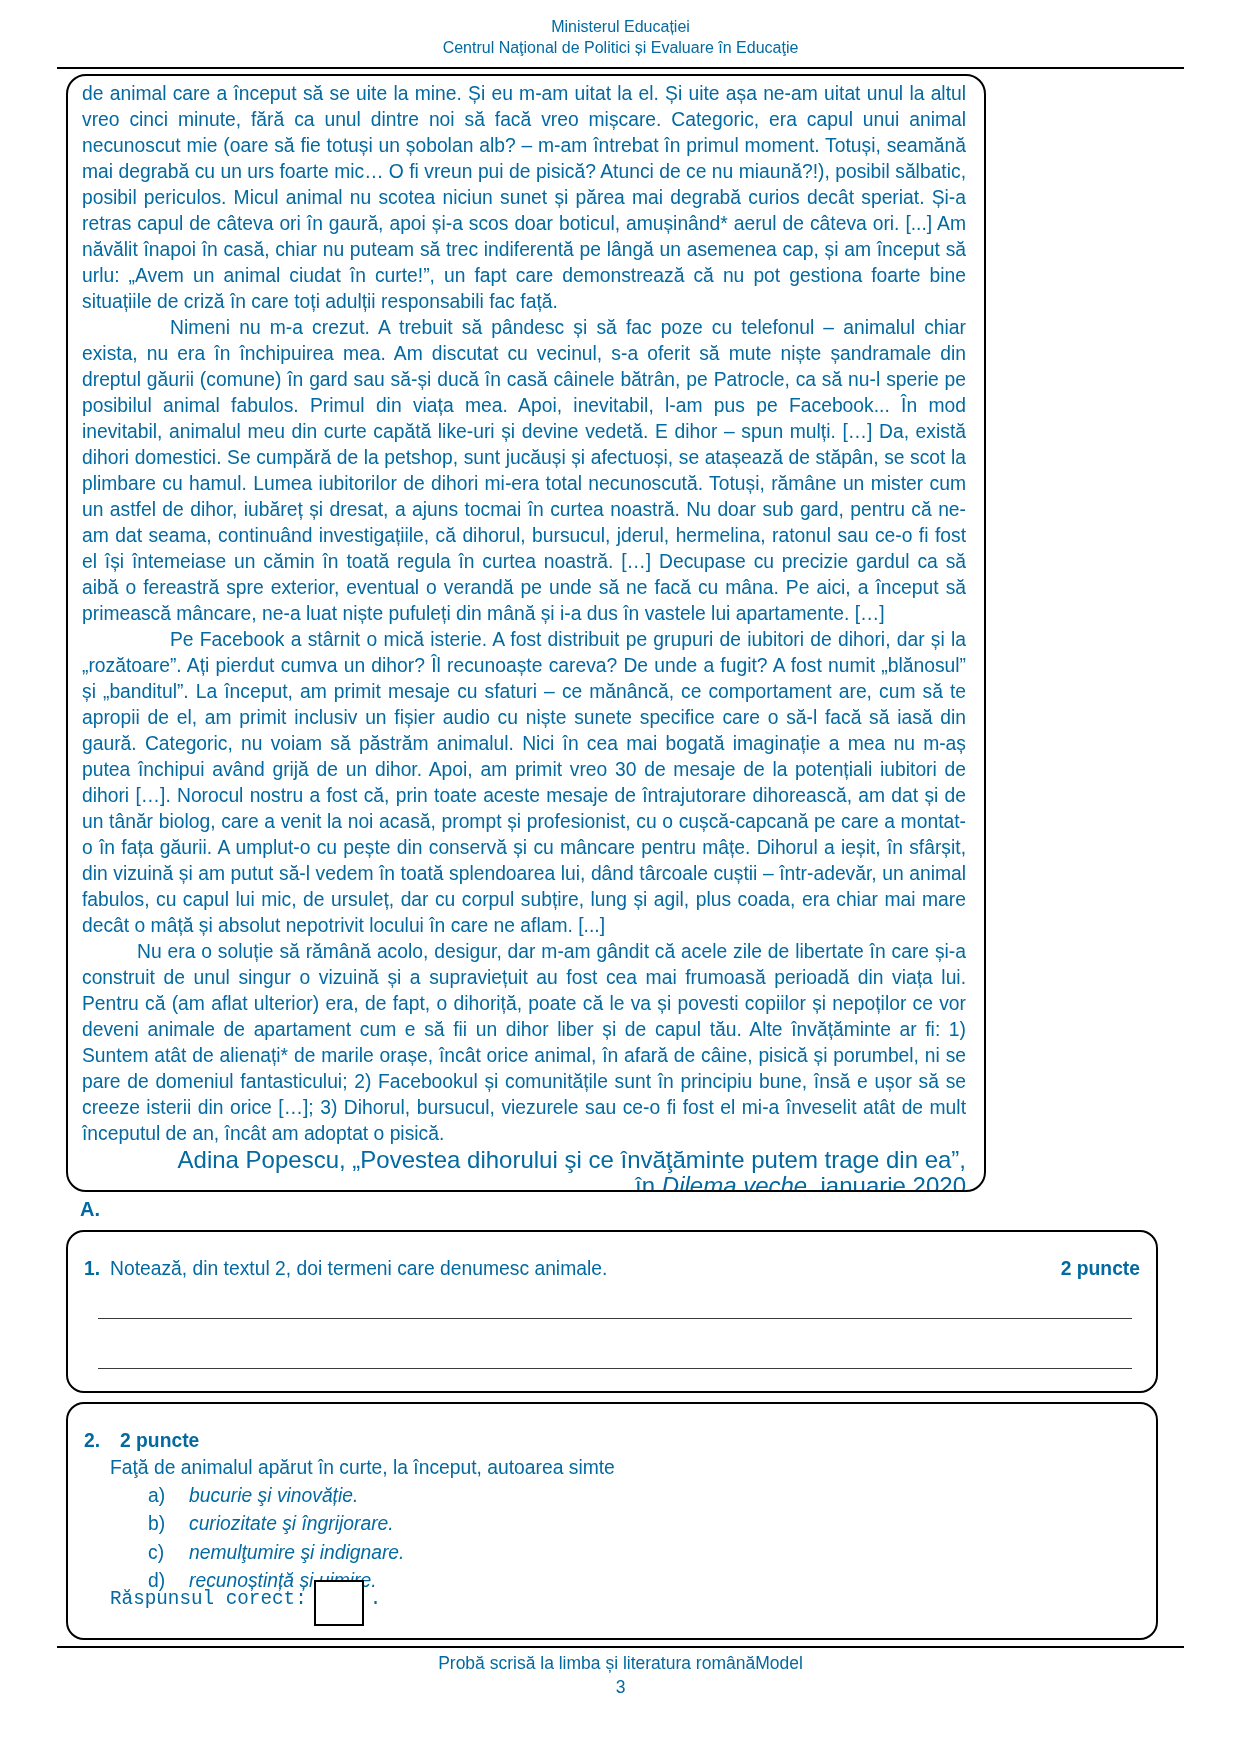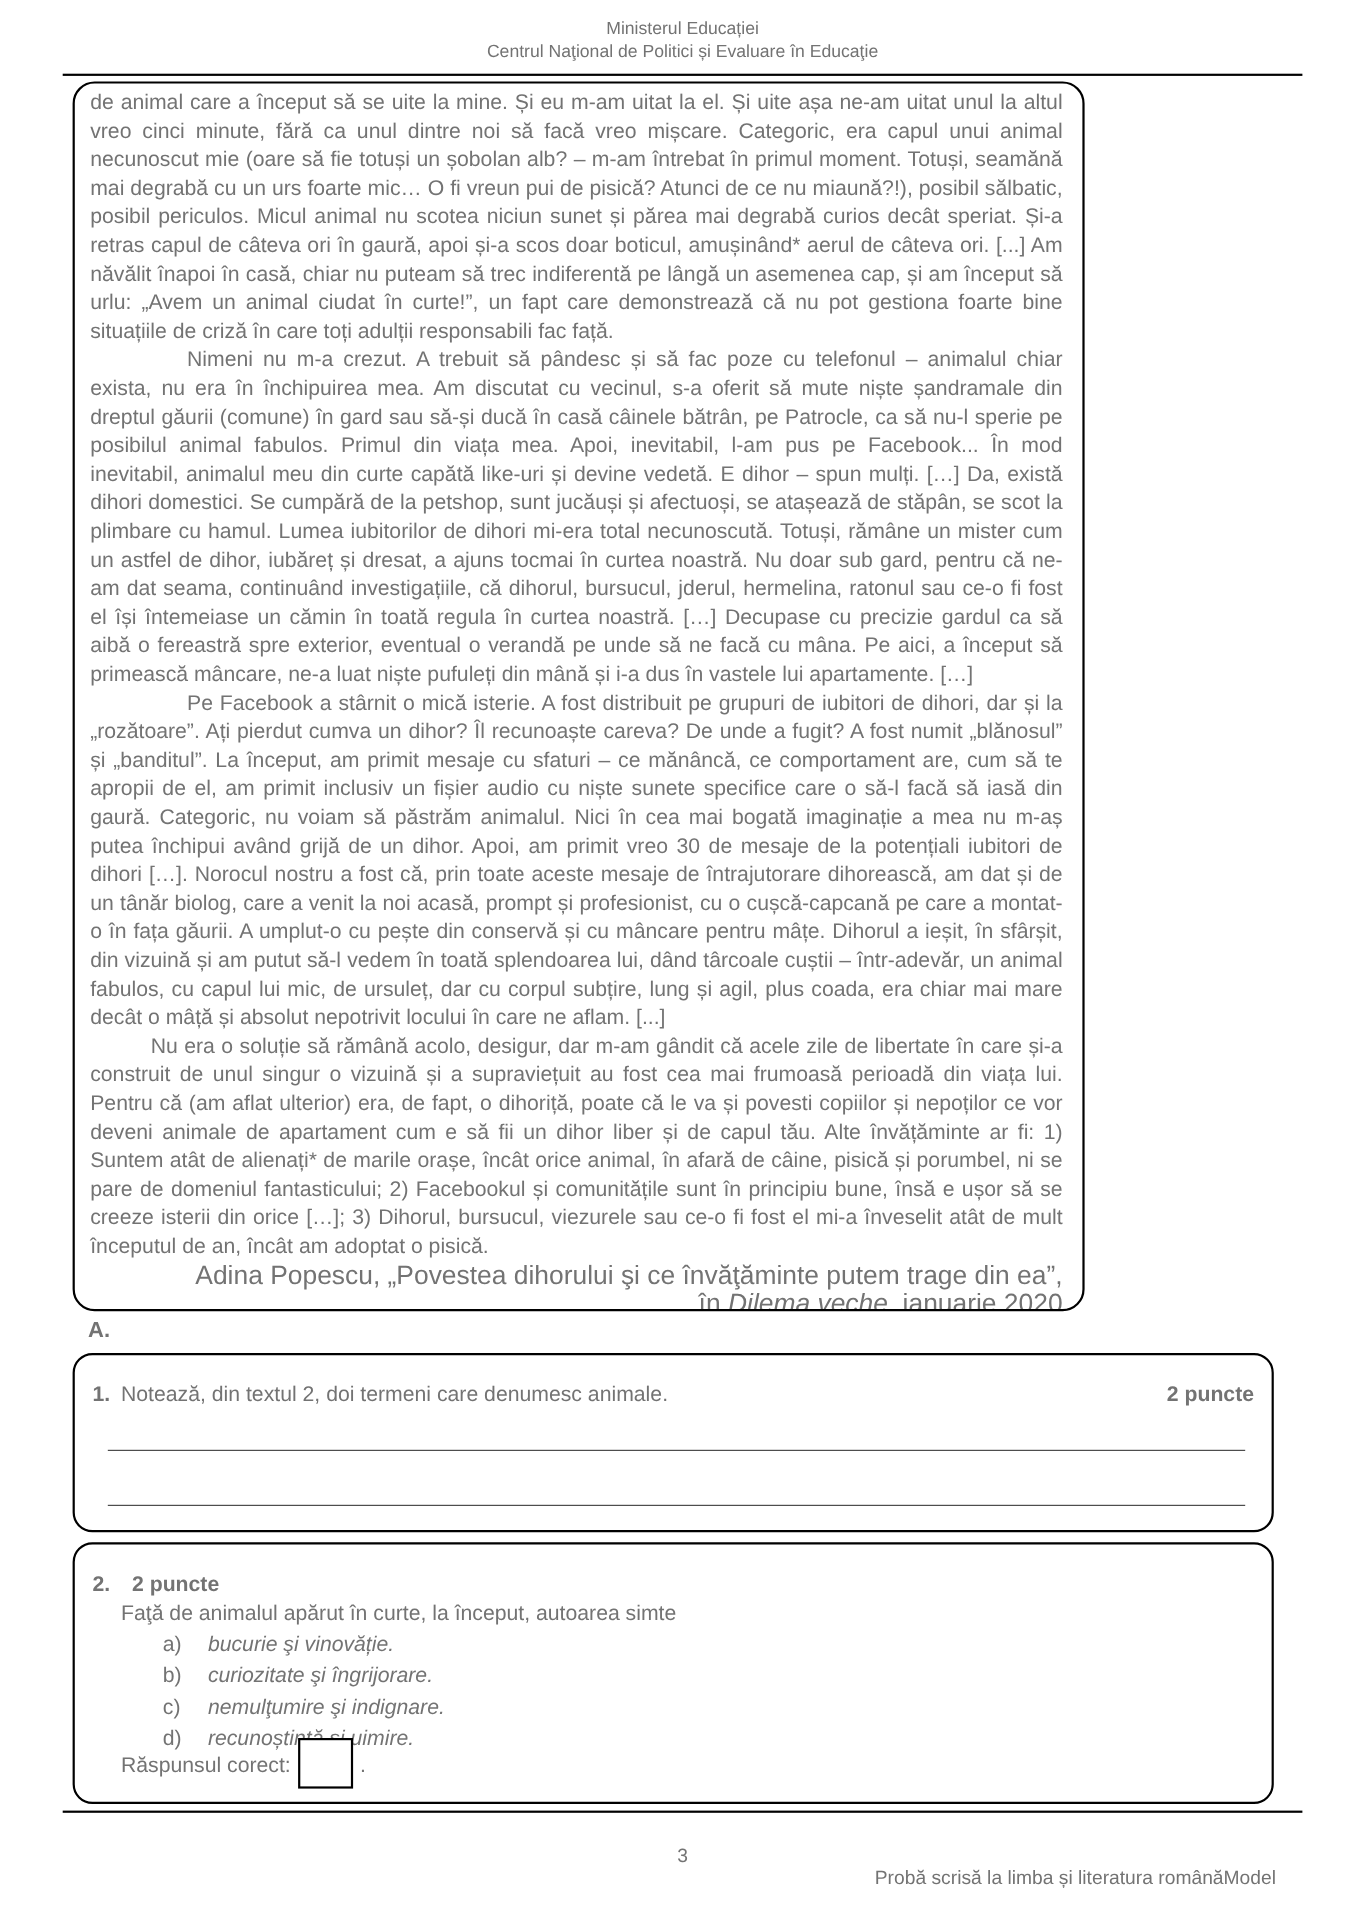--- a/index.html
+++ b/index.html
@@ -1,21 +1,21 @@
 <!DOCTYPE html>
 <html lang="ro"><head>
 <meta charset="utf-8">
 <style>
   html, body { margin: 0; padding: 0; background: #ffffff; }
   .page {
     position: relative;
     width: 1241px;
     height: 1755px;
     background: #ffffff;
-    color: #737373;
+    color: #0369a1;
     font-family: "Liberation Sans", sans-serif;
     overflow: hidden;
   }
   
   .header {
     position: absolute;
     top: 16px; left: 0; right: 0;
     text-align: center;
     font-size: 16px;
     line-height: 21px;
@@ -93,44 +93,44 @@
   .answer-line.line2 { top: 136px; }
   .q-stem { padding: 2px 5px 0 42px; }
   .options { padding: 2px 16px 0 80px; }
   .option { display: flex; line-height: 28.4px; }
   .opt-letter { flex: 0 0 41px; }
   .opt-text { flex: 1 1 auto; font-style: italic; }
   .answer-row {
     position: absolute;
     left: 42px; bottom: 12px;
     display: flex;
-    align-items: flex-end;
+    align-items: center;
+    font-family: Liberation Mono, monospace;
   }
   .answer-label { margin-bottom: 8px; }
   .answer-box {
     display: inline-block;
     width: 46px; height: 42px;
     border: 2.5px solid #000;
     margin-left: 7px;
     background: #fff;
   }
   .answer-suffix { margin-bottom: 8px; margin-left: 6px; }
   
   .footer-rule {
     position: absolute;
     top: 1646px; left: 57px; width: 1127px;
     border-top: 2px solid #000;
   }
   .footer {
     position: absolute;
     top: 1653px; left: 81px; right: 81px;
     display: flex;
-    justify-content: flex-end;
+    justify-content: center;
     font-size: 17.5px;
-    margin-top: 44px;
   }
   .page-number {
     position: absolute;
     top: 1677px; left: 0; right: 0;
     text-align: center;
     font-size: 17.5px;
   }
   i { font-style: italic; }
 </style>
 </head>

